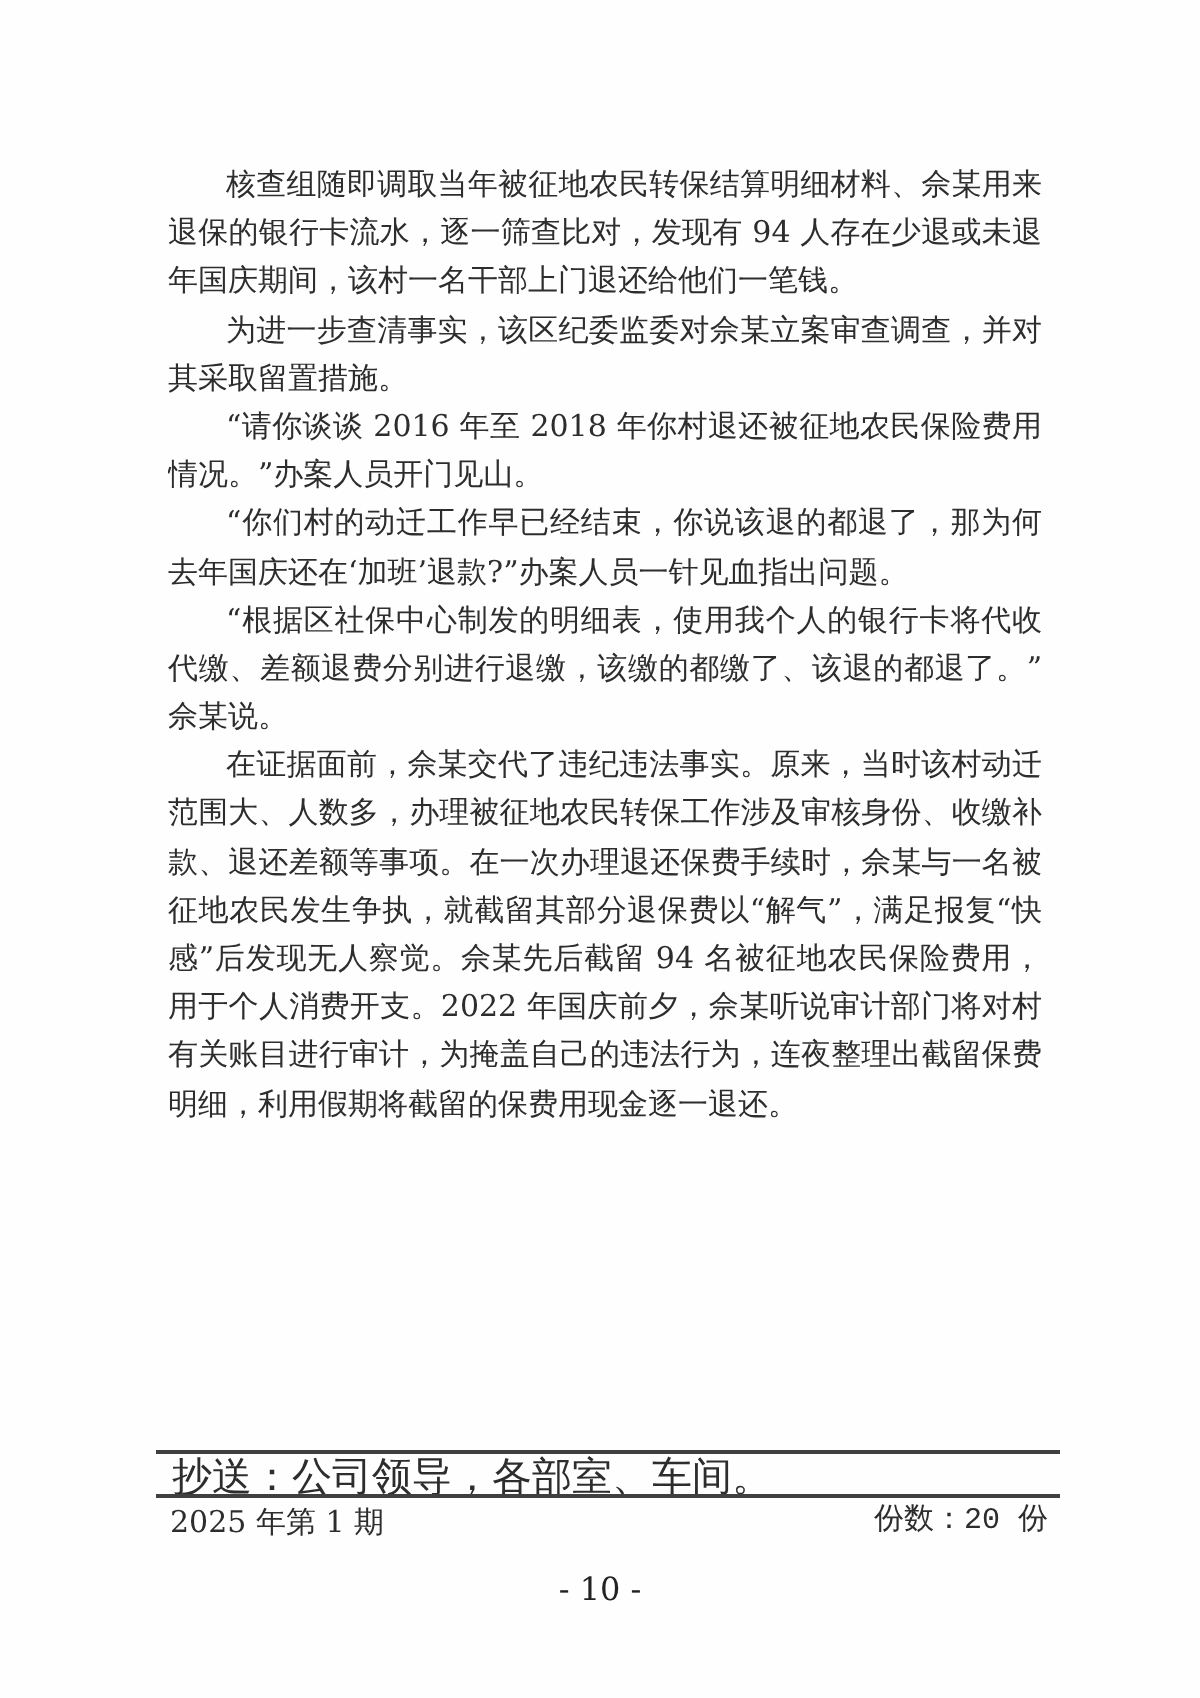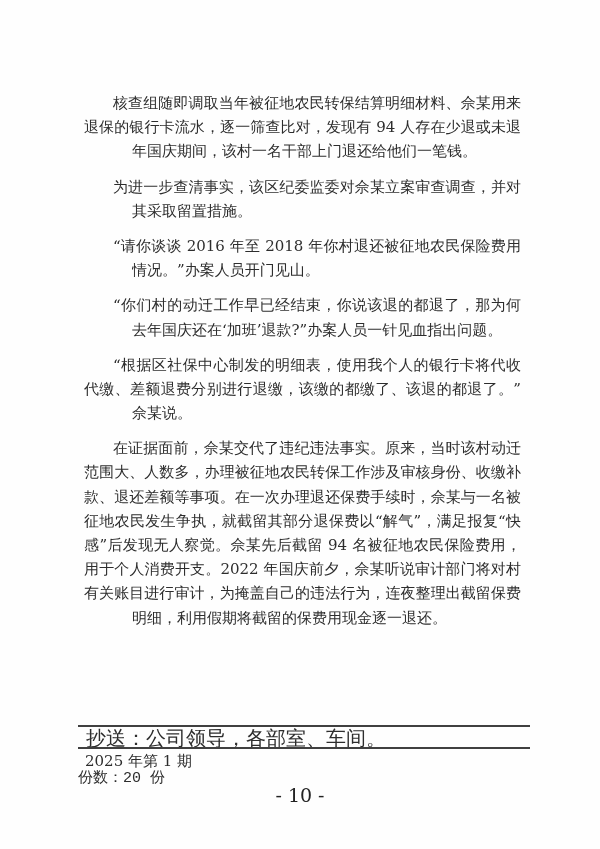--- a/index.html
+++ b/index.html
@@ -27,22 +27,22 @@
   }
   .para { margin: 0; padding: 0; }
   .ln {
     height: 24.2px;
     overflow: hidden;
     text-align: justify;
     text-align-last: justify;
     text-justify: inter-character;
     white-space: normal;
   }
-  .ln.first { text-indent: 29px; margin-top: 11px; }
-  .ln.last  { text-align-last: left; margin-left: 48px; }
+  .ln.first { text-indent: 29px; }
+  .ln.last  { text-align-last: left; }
   .rule {
     position: absolute;
     left: 78px;
     width: 452px;
     height: 1.5px;
     background: #404040;
   }
   .rule-top    { top: 725px; }
   .rule-bottom { top: 747px; }
   .cc-line {
@@ -55,31 +55,30 @@
   }
   .issue-row {
     position: absolute;
     left: 78px;
     top: 752px;
     width: 452px;
     display: flex;
     justify-content: space-between;
     font-size: 15px;
     line-height: 18px;
-    flex-direction: column;
   }
   .issue-row .left  { padding-left: 7px; }
   .issue-row .right { padding-right: 6px; font-family: Liberation Mono, monospace; }
   .page-num {
     position: absolute;
     left: 0;
     top: 786px;
     width: 100%;
     text-align: center;
-    font-size: 19px;
+    font-size: 16px;
     line-height: 18px;
     color: #222;
   }
 </style>
 </head>
 <body>
 
 <div class="page">
 
   <div class="body-text">

